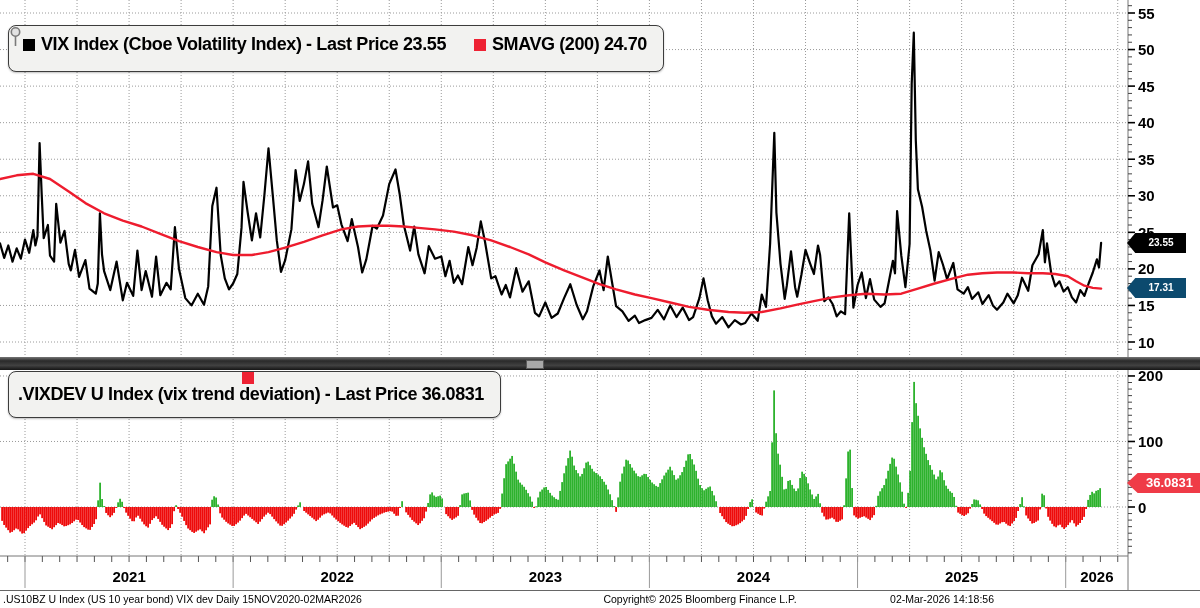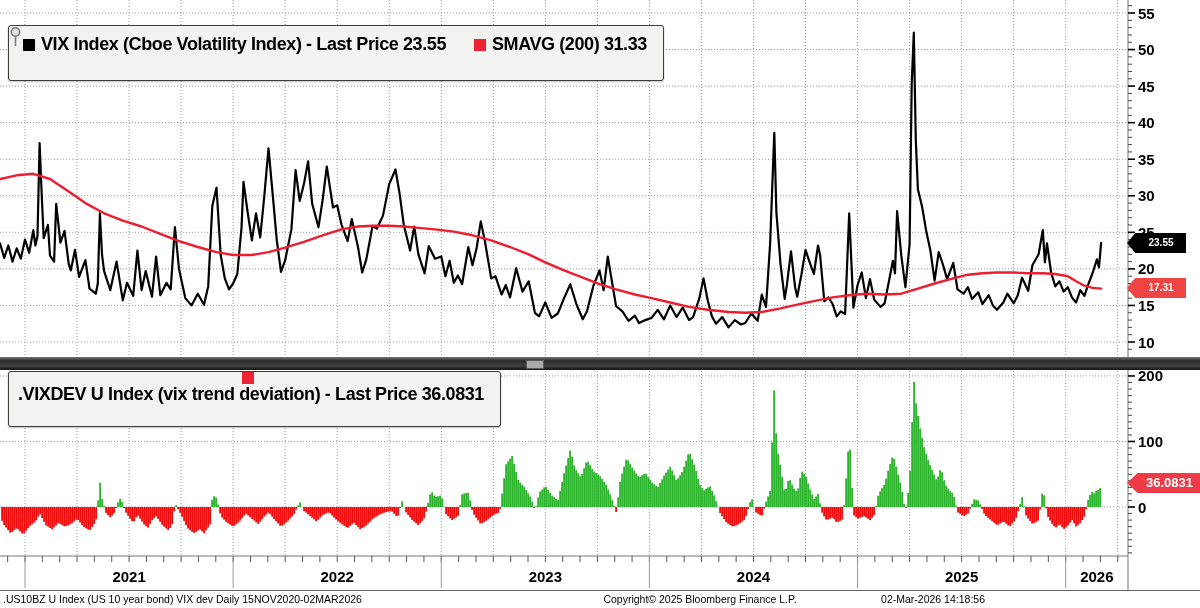--- a/index.html
+++ b/index.html
@@ -2,40 +2,40 @@
 <html><head>
 <meta charset="utf-8">
 <style>
   html,body{margin:0;padding:0;background:#fff;}
   .root{position:relative;width:1200px;height:608px;background:#fff;overflow:hidden;
         font-family:"Liberation Sans",sans-serif;}
   .root svg{position:absolute;left:0;top:0;}
   .grid{stroke:#9a9a9a;stroke-width:1;stroke-dasharray:1 2;fill:none;}
   .ytl,.xtl{font:700 15px "Liberation Sans",sans-serif;fill:#000;}
   .legend{position:absolute;display:flex;align-items:center;height:37px;
-          background:#f2f2f0;border:1.5px solid #3c3c3c;border-radius:3px;
-          padding:0 16px 17px 9px;font-size:18px;font-weight:700;letter-spacing:-0.4px;
+          background:#f2f2f0;border:1.5px solid #3c3c3c;border-radius:8px;
+          padding:0 16px 8px 9px;font-size:18px;font-weight:700;letter-spacing:-0.4px;
           color:#000;white-space:nowrap;box-shadow:0 1px 2px rgba(0,0,0,.25);z-index:5;}
   .legend1{left:8px;top:25px;}
   .legend2{left:8px;top:371px;flex-direction:column;}
   .swatch{width:12px;height:12px;display:inline-block;margin:0 6px 0 0;flex:0 0 auto;}
   .swatch-black{background:#000;}
   .swatch-red{background:#ee2233;}
   .sep-gap{display:inline-block;width:28px;}
   .pin{display:inline-flex;margin-right:5px;flex:0 0 auto;}
   .divider{position:absolute;left:0;top:357px;width:1200px;height:13px;z-index:4;
            background:linear-gradient(#767676,#2a2a2a 30%,#414141 65%,#151515);}
   .handle{position:absolute;left:526px;top:3px;width:16px;height:7px;background:#a9a9a9;border:1px solid #5a5a5a;}
   .tag{position:absolute;left:1127px;width:59px;height:20px;line-height:20px;color:#fff;
        font-size:10px;font-weight:700;text-align:center;padding-left:9px;box-sizing:border-box;
        clip-path:polygon(0 50%,14% 0,100% 0,100% 100%,14% 100%);z-index:6;}
   .tag-vix{top:233px;background:#000;}
-  .tag-smavg{top:278px;background:#ef4444;}
+  .tag-smavg{top:278px;background:#0c4a6e;}
   .tag-dev{top:473px;background:#ef3b47;width:76px;font-size:13px;}
-  .footer{position:absolute;left:0;top:592px;width:988px;height:16px;font-size:10.5px;color:#000;z-index:5;}
+  .footer{position:absolute;left:0;top:592px;width:988px;height:16px;font-size:10.5px;color:#000;z-index:5;padding-left:9px;}
   .footer .fl{position:absolute;left:3px;top:1px;}
   .footer .fc{position:absolute;left:700px;top:1px;transform:translateX(-50%);}
   .footer .fr{position:absolute;right:3px;top:1px;}
 </style>
 </head>
 <body>
 
 <div class="root">
 
   <svg id="cv" width="1200" height="608" viewBox="0 0 1200 608">
@@ -826,21 +826,21 @@
     <span class="pin">
       <svg width="13" height="22" viewBox="0 0 13 22">
         <circle cx="6.5" cy="6" r="4.2" fill="#e2e2e2" stroke="#7a7a7a" stroke-width="1.6"></circle>
         <line x1="6.5" y1="10" x2="6.5" y2="20" stroke="#7a7a7a" stroke-width="1.6"></line>
       </svg>
     </span>
     <span class="swatch swatch-black"></span>
     <span>VIX Index (Cboe Volatility Index) - Last Price 23.55</span>
     <span class="sep-gap"></span>
     <span class="swatch swatch-red"></span>
-    <span>SMAVG (200) 31.33</span>
+    <span>SMAVG (200) 24.70</span>
   </div>
 
   <div class="divider">
     <div class="handle"></div>
   </div>
 
   <div class="legend legend2">
     <span class="swatch swatch-red"></span>
     <span>.VIXDEV U Index (vix trend deviation) - Last Price 36.0831</span>
   </div>

